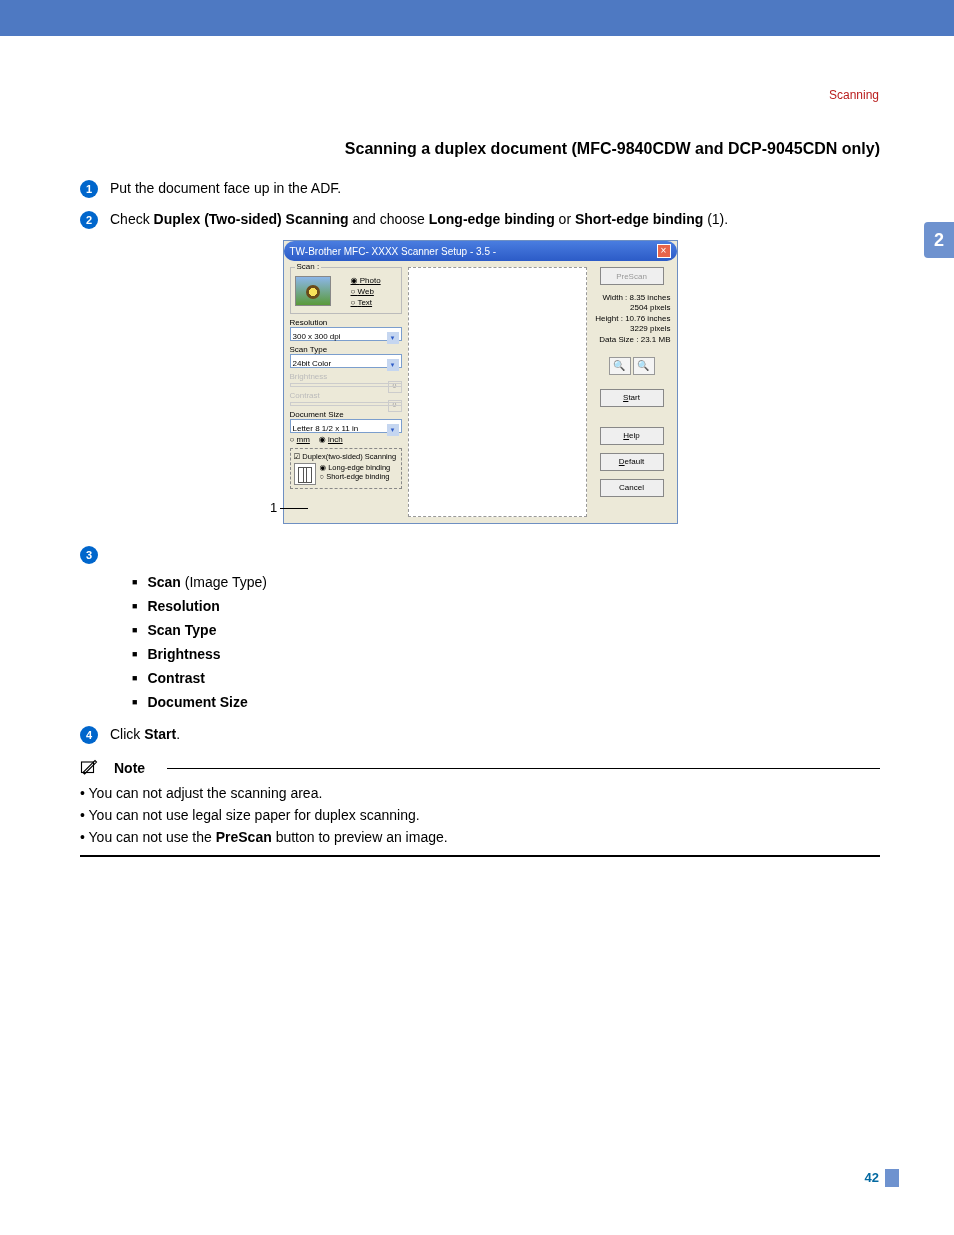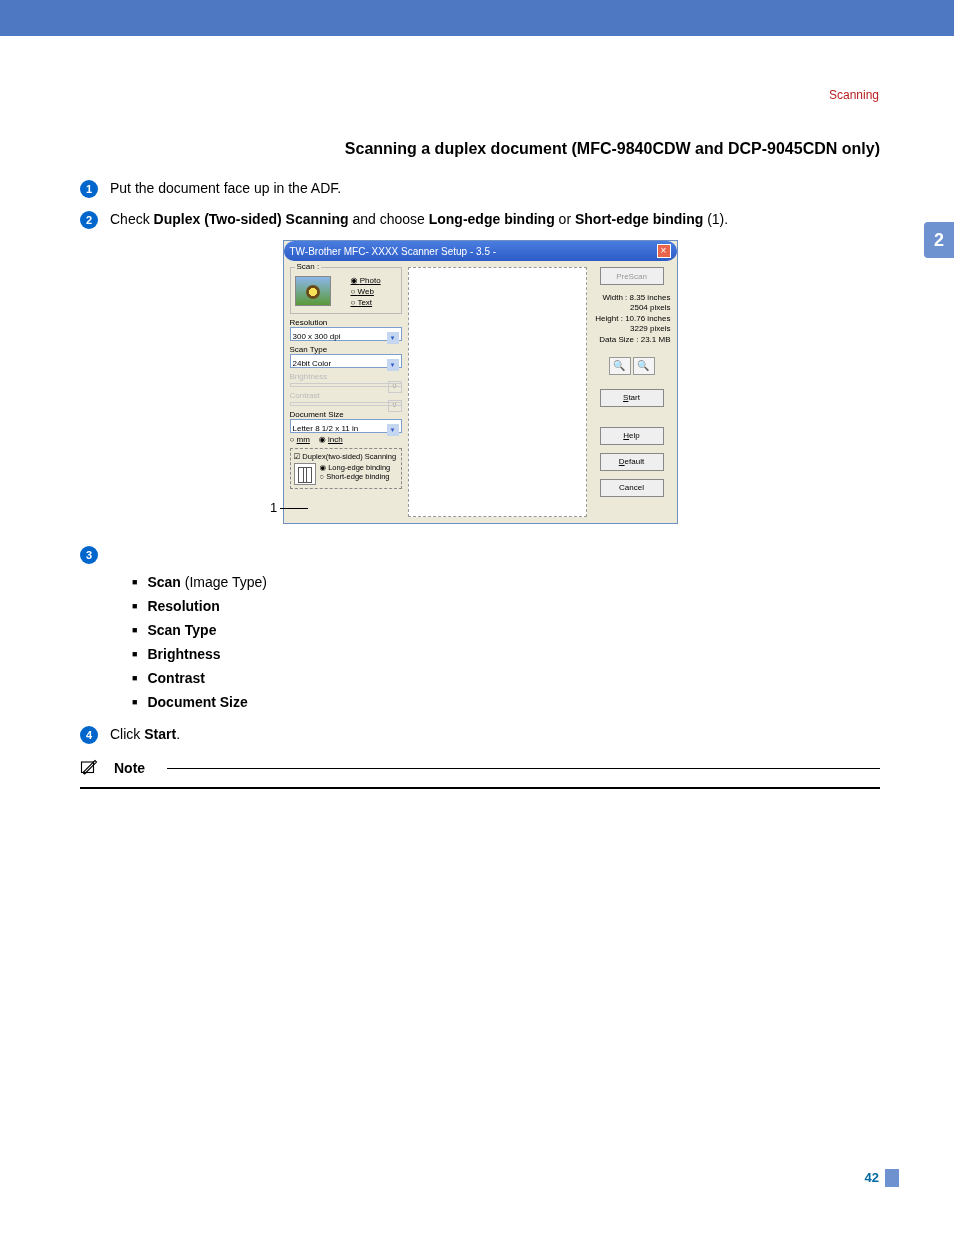--- a/index.html
+++ b/index.html
@@ -208,18 +208,23 @@
 
   <div class="note-block">
     <div class="note-head">
       <svg class="note-icon" viewBox="0 0 24 24">
           <rect x="2" y="4" width="16" height="14" fill="none" stroke="#000" stroke-width="1.5"></rect>
           <path d="M6 20 L22 4 L20 2 L4 18 Z" fill="none" stroke="#000" stroke-width="1.5"></path>
         </svg>
       <span>Note</span>
       <span class="note-rule"></span>
     </div>
+    <div class="note-list">
+      <div>• <span>You can not adjust the scanning area.</span></div>
+      <div>• <span>You can not use legal size paper for duplex scanning.</span></div>
+      <div>• <span>You can not use the </span><b>PreScan</b><span> button to preview an image.</span></div>
+    </div>
     <div class="note-bottom-rule"></div>
   </div>
 </div>
 
 <div class="page-num">42</div>
 <div class="page-accent"></div>
 
 </body></html>

